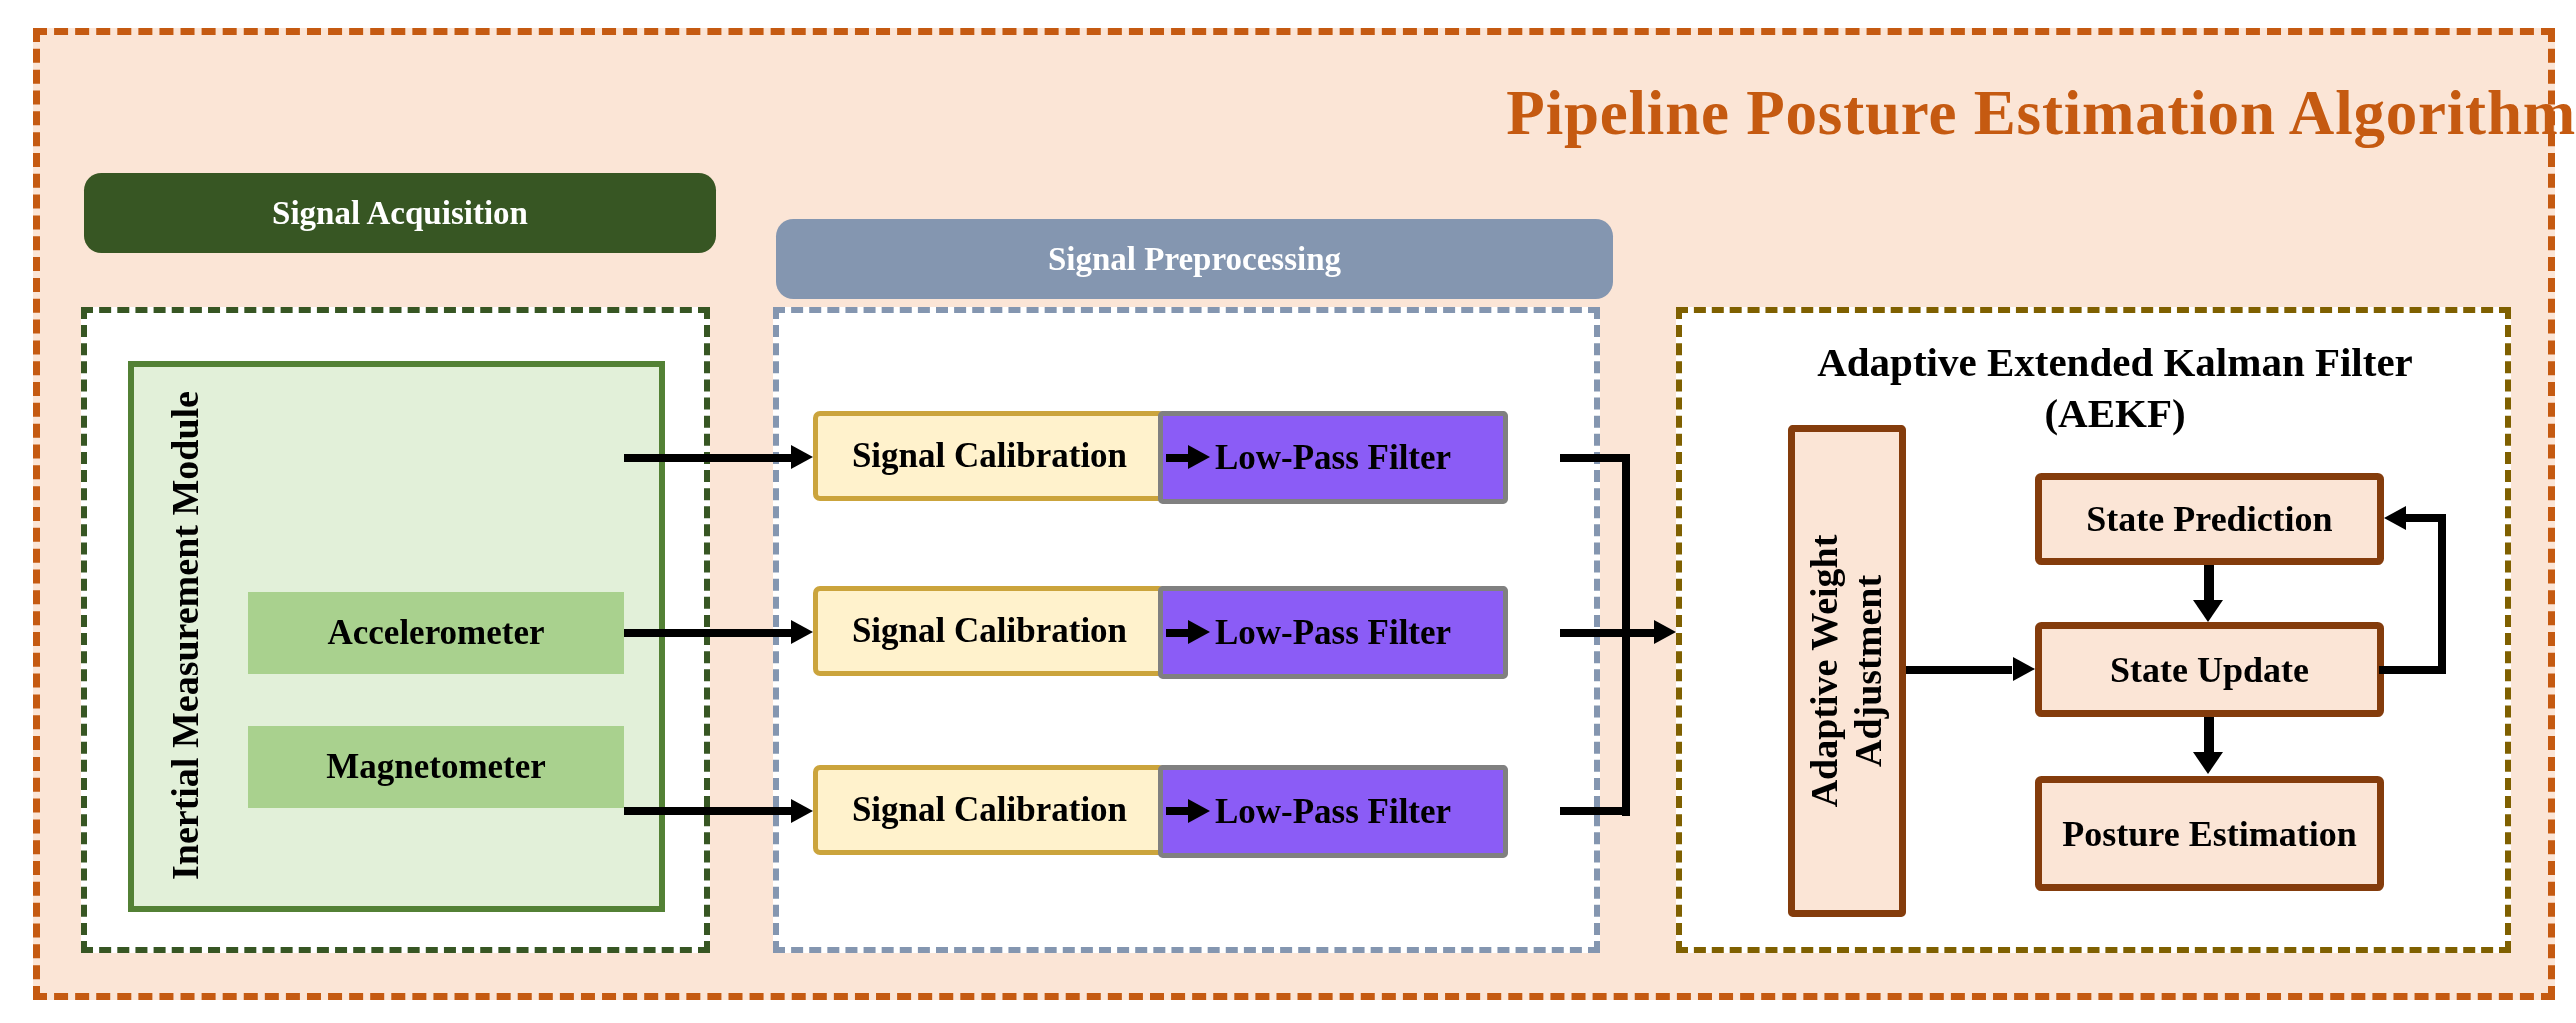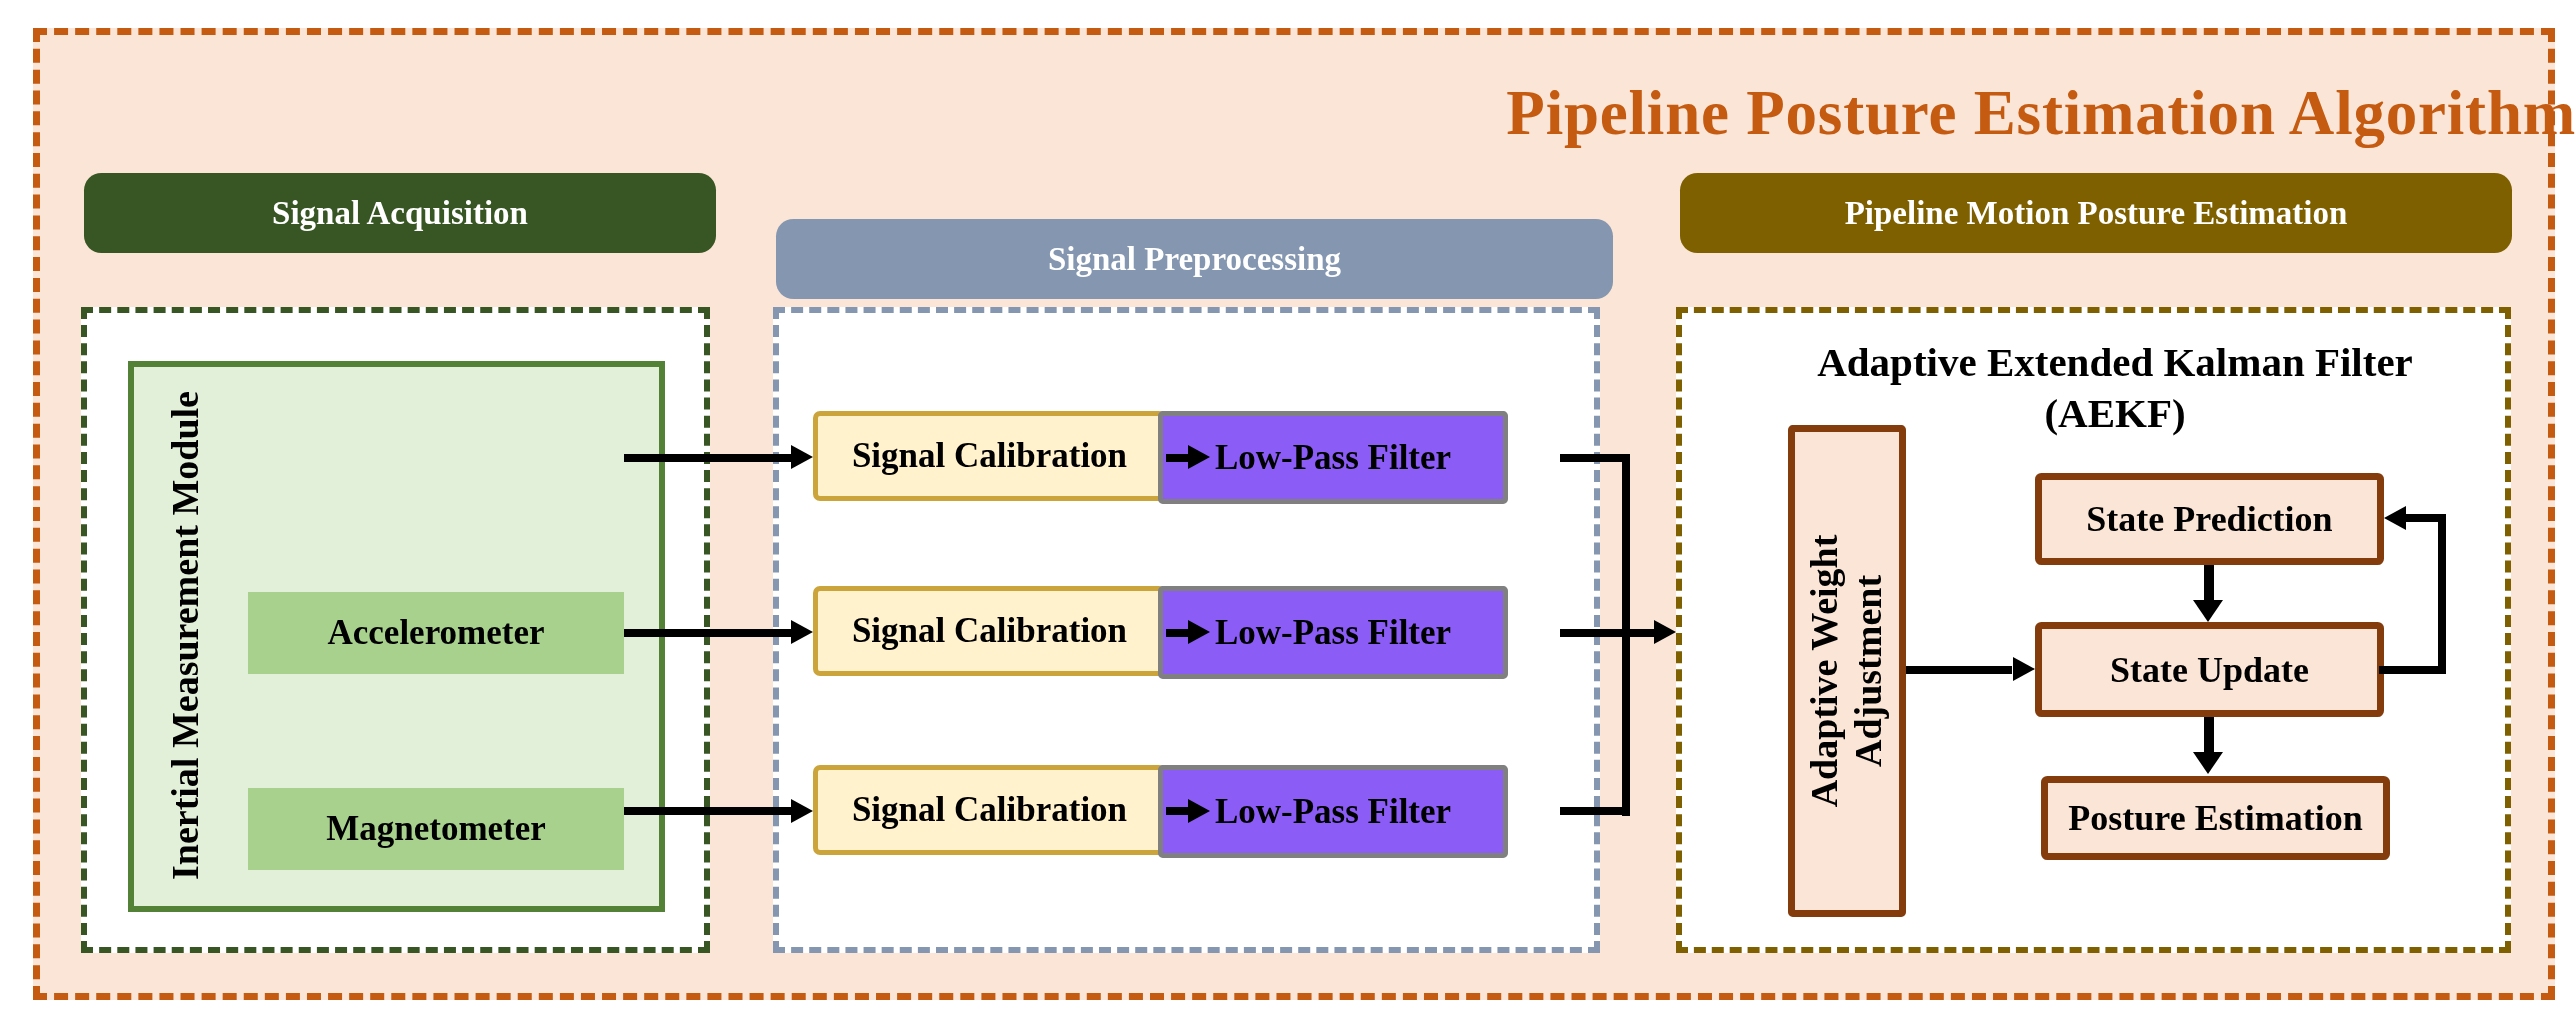--- a/index.html
+++ b/index.html
@@ -18,60 +18,59 @@
   .db-acq{left:81px;width:629px;border:6.3px dashed #375623;}
   .db-pre{left:773px;width:827px;border:6.3px dashed #8496B0;}
   .db-est{left:1676px;width:835px;border:6.3px dashed #7F6000;}
   .imu{position:absolute;left:128px;top:361px;width:537px;height:551px;box-sizing:border-box;
        background:#E2F0D9;border:6.3px solid #538135;}
   .vtext{position:absolute;display:flex;flex-direction:column;align-items:center;justify-content:center;
          transform:rotate(-90deg);text-align:center;}
   .imu-label{left:-91px;top:612px;width:551px;height:47px;font-size:38px;line-height:1;}
   .sensor{position:absolute;left:248px;width:376px;height:82px;background:#A9D18E;
           display:flex;align-items:center;justify-content:center;font-size:35px;}
-  .sen1{top:417px;} .sen2{top:592px;} .sen3{top:788px;text-align:center;}
+  .sen1{top:417px;} .sen2{top:592px;} .sen3{top:726px;text-align:center;}
   .calib{position:absolute;left:813px;width:353px;height:90px;box-sizing:border-box;
          background:#FFF2CC;border:5.5px solid #CBA43C;border-radius:7px;
          display:flex;align-items:center;justify-content:center;font-size:35px;}
   .lpf{position:absolute;left:1158px;width:350px;height:93px;box-sizing:border-box;
        background:#8b5cf6;border:5.5px solid #808080;border-radius:4.7px;
        display:flex;align-items:center;justify-content:center;font-size:35px;}
   .row1{top:411px;} .row2{top:586px;} .row3{top:765px;}
   .aekf-title{position:absolute;left:1796px;top:337px;width:638px;text-align:center;
               font-size:41px;line-height:1.25;}
   .aekf-title span{display:block;}
   .awa{position:absolute;left:1788px;top:425px;width:118px;height:492px;box-sizing:border-box;
        background:#FBE5D6;border:7.9px solid #843C0C;border-radius:4.7px;}
   .awa-label{left:1603px;top:608px;width:488px;height:126px;font-size:38px;line-height:1.15;}
   .step{position:absolute;left:2035px;width:349px;box-sizing:border-box;background:#FBE5D6;
         border:7.9px solid #843C0C;border-radius:6.3px;display:flex;align-items:center;
         justify-content:center;font-size:36px;}
   .step-sp{top:473px;height:92px;}
   .step-su{top:622px;height:95px;}
-  .step-pe{top:776px;height:84px;margin-left:6px;}
+  .step-pe{top:776px;height:115px;}
   .ln{position:absolute;background:#000;}
   .hr{position:absolute;width:0;height:0;border-top:12.6px solid transparent;
       border-bottom:12.6px solid transparent;border-left:22px solid #000;}
   .hl{position:absolute;width:0;height:0;border-top:12.6px solid transparent;
       border-bottom:12.6px solid transparent;border-right:22px solid #000;}
   .hd{position:absolute;width:0;height:0;border-left:15.8px solid transparent;
       border-right:15.8px solid transparent;border-top:22px solid #000;}
 </style>
 </head>
 <body>
 
 <div class="page">
 
   <div class="panel"></div>
 
   <div class="title">Pipeline Posture Estimation Algorithm</div>
 
   <div class="hdr hdr-acq">Signal Acquisition</div>
   <div class="hdr hdr-pre">Signal Preprocessing</div>
-  <div class="hdr hdr-est">Pipeline Motion Posture Estimation</div>
 
   <div class="dashbox db-acq"></div>
   <div class="dashbox db-pre"></div>
   <div class="dashbox db-est"></div>
 
   <div class="imu"></div>
   <div class="vtext imu-label">Inertial Measurement Module</div>
 
   <div class="sensor sen2">Accelerometer</div>
   <div class="sensor sen3">Magnetometer</div>

